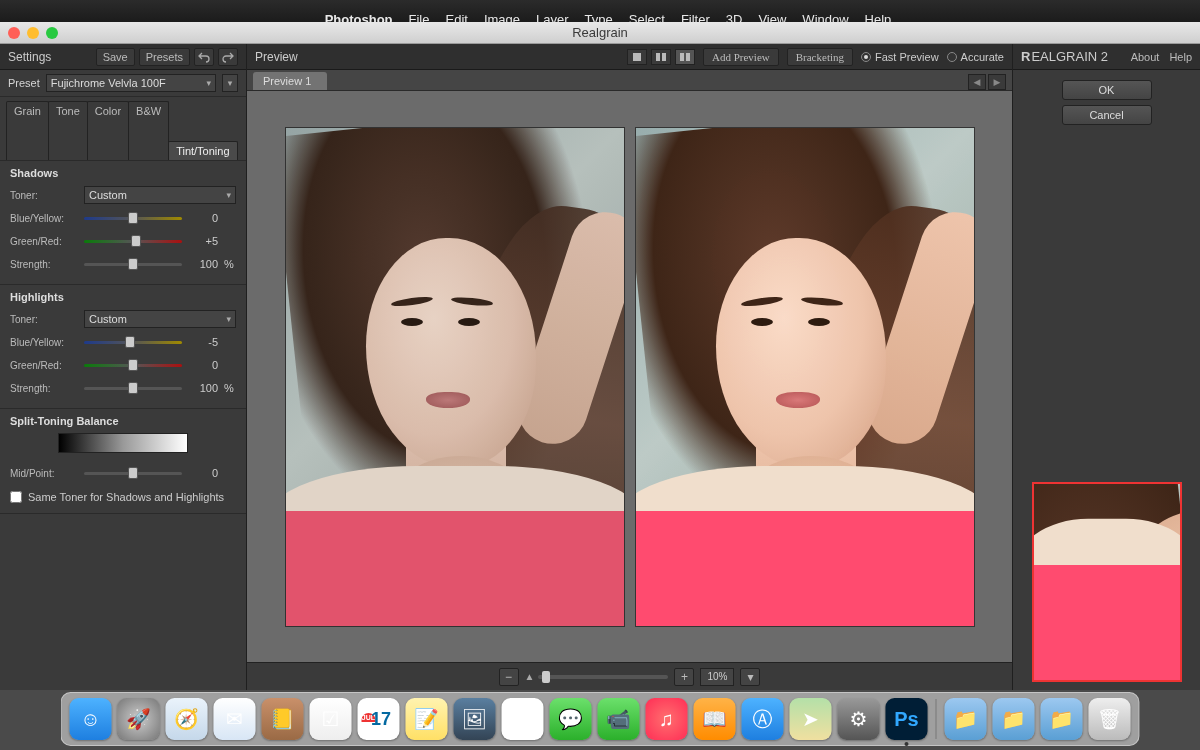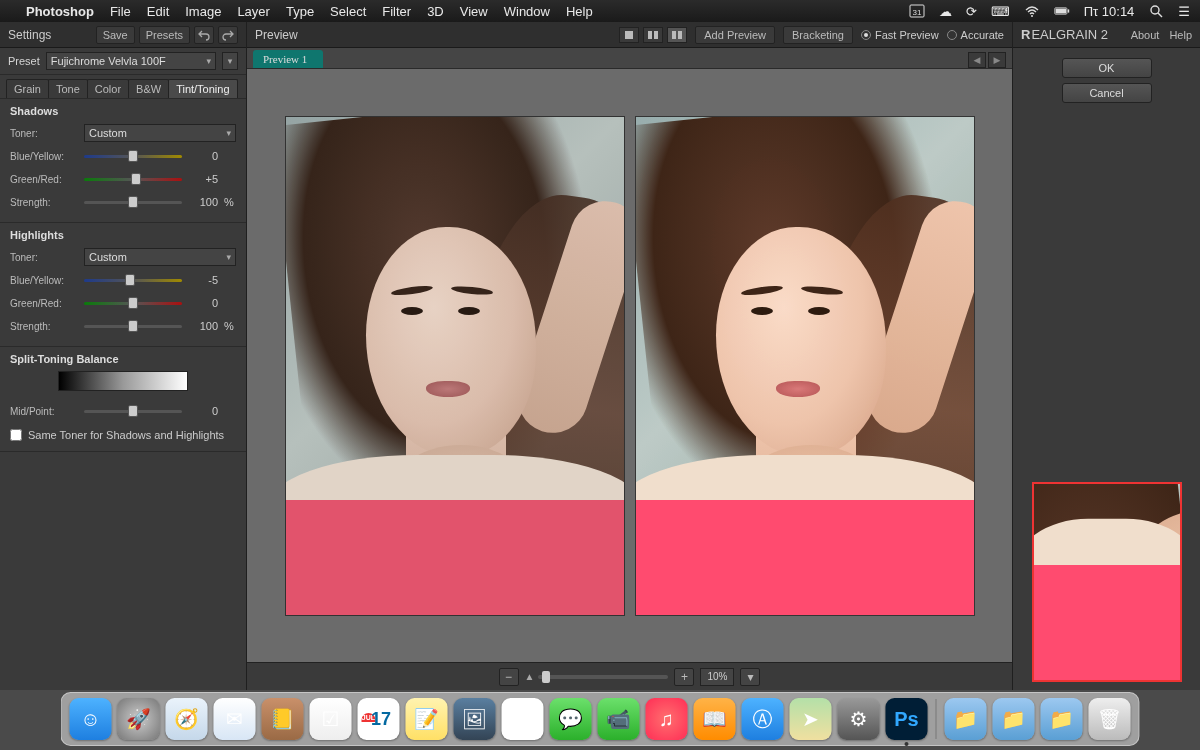--- a/index.html
+++ b/index.html
@@ -1,19 +1,19 @@
 <!DOCTYPE html>
 <html><head>
 <meta charset="utf-8">
 <style>
 * { margin: 0; padding: 0; box-sizing: border-box; font-family: -apple-system, "Helvetica Neue", Arial, sans-serif; }
 body { width: 1200px; height: 750px; background: #4a4a4a; overflow: hidden; position: relative; }
 
 
-.menubar { height: 22px; background: linear-gradient(#2b2b2b,#1a1a1a); display: flex; align-items: center; color: #e8e8e8; font-size: 13px; padding: 4px 10px; justify-content: space-between; }
+.menubar { height: 22px; background: linear-gradient(#2b2b2b,#1a1a1a); display: flex; align-items: center; color: #e8e8e8; font-size: 13px; padding: 12px 10px; justify-content: space-between; flex-direction: column; }
 .menubar-left, .menubar-right { display: flex; align-items: center; gap: 16px; }
 .menubar-right { gap: 14px; }
 .apple-logo { font-size: 15px; }
 .menubar .bold { font-weight: 600; }
 .menubar svg { width: 16px; height: 14px; }
 .menubar-icon { display:flex; align-items:center; }
 
 
 .window { position: absolute; top: 22px; left: 0; right: 0; bottom: 60px; background: #3a3a3a; display: flex; flex-direction: column; }
 .titlebar { height: 22px; background: linear-gradient(#e8e8e8,#cfcfcf); display: flex; align-items: center; position: relative; border-bottom: 1px solid #9a9a9a; }
@@ -34,21 +34,21 @@
 .icon-btn svg { width:12px; height:12px; fill:#aaa; }
 
 .preset-row { display:flex; align-items:center; gap:6px; padding:4px 8px; border-bottom:1px solid #2a2a2a; }
 .preset-row label { font-size:11px; }
 .select { flex:1; height:18px; background:#444; border:1px solid #222; color:#ddd; font-size:11px; padding:0 4px; display:flex; align-items:center; justify-content:space-between; cursor:pointer; }
 .select::after { content:"▾"; font-size:9px; color:#aaa; }
 .dd-btn { width:16px; height:18px; background:#444; border:1px solid #222; display:flex; align-items:center; justify-content:center; font-size:9px; color:#aaa; cursor:pointer; }
 
 .tabs { display:flex; padding:4px 6px 0; gap:0; border-bottom:1px solid #2a2a2a; }
 .tab { font-size:11px; padding:3px 7px; background:#3a3a3a; border:1px solid #222; border-bottom:none; color:#bbb; cursor:pointer; margin-right:-1px; border-radius:2px 2px 0 0; }
-.tab.active { background:#4a4a4a; color:#eee; }
+.tab.active { background:#4a4a4a; color:#eee;margin-top:40px; }
 
 .section { padding:6px 10px 10px; border-bottom:1px solid #2a2a2a; }
 .section-title { font-size:11px; font-weight:600; color:#ddd; margin-bottom:6px; }
 .ctrl-row { display:flex; align-items:center; gap:6px; height:20px; margin-top:3px; }
 .ctrl-row .lbl { width:68px; color:#bbb; font-size:10px; }
 .ctrl-row .val { width:30px; text-align:right; color:#ccc; font-size:11px; }
 .ctrl-row .unit { width:12px; text-align:left; color:#ccc; font-size:11px; }
 .slider { flex:1; height:12px; position:relative; display:flex; align-items:center; }
 .slider .track { height:3px; width:100%; background:#555; border-radius:2px; position:relative; }
 .slider.grad-by .track { background: linear-gradient(90deg,#1e3a8a,#555 50%,#a08a00); }
@@ -65,27 +65,27 @@
 
 .panel-center { flex:1; display:flex; flex-direction:column; background:#383838; }
 .preview-header { height:26px; background:#2f2f2f; border-bottom:1px solid #1a1a1a; display:flex; align-items:center; padding:0 8px; justify-content:space-between; color:#ccc; font-size:11px; }
 .pv-left .title { font-size:12px; }
 .pv-right { display:flex; align-items:center; gap:8px; }
 .view-icons { display:flex; gap:4px; }
 .vicon { width:20px; height:16px; border:1px solid #222; background:#3a3a3a; display:flex; align-items:center; justify-content:center; cursor:pointer; position:relative; }
 .vicon.active { background:#555; }
 .vicon .sq { width:8px; height:8px; background:#bbb; }
 .vicon .sq2 { width:4px; height:8px; background:#bbb; margin:0 1px; display:inline-block; }
-.pv-btn { font-size:11px; color:#bbb; padding:2px 8px; border:1px solid #222; background:#3a3a3a; border-radius:2px; cursor:pointer; }
+.pv-btn { font-size:11px; color:#bbb; padding:2px 8px; border:1px solid #222; background:#3a3a3a; border-radius:2px; cursor:pointer;font-family:Liberation Serif, serif; }
 .radio-grp { display:flex; align-items:center; gap:4px; cursor:pointer; }
 .radio { width:10px; height:10px; border-radius:50%; border:1px solid #888; background:#333; display:inline-block; }
 .radio.on::after { content:""; display:block; width:4px; height:4px; background:#ddd; border-radius:50%; margin:2px; }
 
 .preview-tabbar { height:21px; background:#454545; border-bottom:1px solid #2a2a2a; display:flex; align-items:flex-end; padding:0 6px; gap:4px; }
-.pvtab { background:#0f766e; color:#ddd; font-size:11px; padding:3px 16px 3px 10px; border-radius:3px 3px 0 0; cursor:pointer;font-family:Liberation Serif, serif; }
+.pvtab { background:#737373; color:#ddd; font-size:11px; padding:3px 16px 3px 10px; border-radius:3px 3px 0 0; cursor:pointer; }
 .pvtab-nav { margin-left:auto; display:flex; gap:2px; }
 .navchip { width:18px; height:16px; border:1px solid #222; background:#3a3a3a; display:flex; align-items:center; justify-content:center; font-size:9px; color:#888; cursor:pointer; }
 
 .preview-area { flex:1; background:#6b6b6b; display:flex; align-items:center; justify-content:center; gap:10px; padding:16px; position:relative; }
 .preview-img { width:340px; height:500px; border:1px solid #333; background:#888; overflow:hidden; position:relative; }
 .preview-img.before { filter:saturate(0.82) brightness(0.98); }
 .preview-img.after { filter:saturate(1.1) brightness(1.03); }
 
 
 .portrait-bg { position:absolute; inset:0; background:linear-gradient(135deg,#95a8a8 0%,#b8c4c0 40%,#86938e 100%); }
@@ -177,20 +177,28 @@
         <svg viewBox="0 0 14 14">
           <circle cx="6" cy="6" r="4" fill="none" stroke="#ddd" stroke-width="1.4"></circle>
           <line x1="9" y1="9" x2="13" y2="13" stroke="#ddd" stroke-width="1.4"></line>
         </svg>
       </span>
     <span class="menubar-icon">☰</span>
   </div>
 </div>
 
 <div class="window">
+  <div class="titlebar">
+    <div class="traffic">
+      <span class="tl-close"></span>
+      <span class="tl-min"></span>
+      <span class="tl-max"></span>
+    </div>
+    <div class="titlebar-title">Realgrain</div>
+  </div>
 
   <div class="app-body">
 
     <div class="panel-left">
       <div class="panel-header">
         <span class="title">Settings</span>
         <div class="hdr-actions">
           <span class="hdr-btn">Save</span>
           <span class="hdr-btn">Presets</span>
           <span class="icon-btn">

